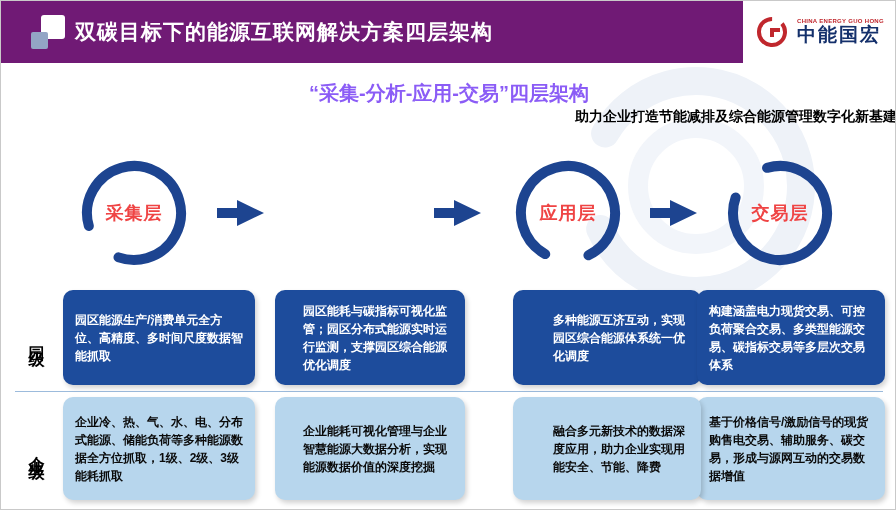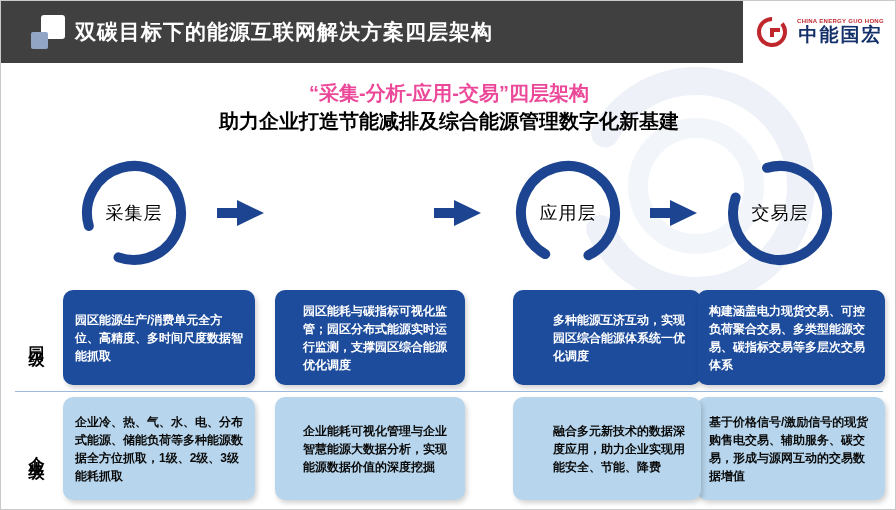--- a/index.html
+++ b/index.html
@@ -1,39 +1,39 @@
 <!DOCTYPE html>
 <html><head>
 <meta charset="utf-8">
 <style>
   html,body{margin:0;padding:0;background:#e9e9e9;font-family:"Liberation Sans","DejaVu Sans",sans-serif;}
   .slide{position:relative;width:896px;height:510px;background:#ffffff;border:1px solid #c9c9c9;box-sizing:border-box;overflow:hidden;margin:0 auto;}
 
   
-  .topbar{position:absolute;top:0;left:0;width:100%;height:62px;background:#404040;z-index:2;text-align:center;}
+  .topbar{position:absolute;top:0;left:0;width:100%;height:62px;background:#701a75;z-index:2;}
   .bullet{position:absolute;left:30px;top:14px;width:34px;height:34px;}
   .bullet .sq1{position:absolute;right:0;top:0;width:24px;height:24px;background:#ffffff;border-radius:3px;}
   .bullet .sq2{position:absolute;left:0;bottom:0;width:17px;height:17px;background:#93A5C5;border-radius:2px;}
   .slide-title{position:absolute;left:74px;top:0;height:62px;line-height:62px;color:#ffffff;font-size:21px;font-weight:bold;letter-spacing:1px;white-space:nowrap;}
   .logo{position:absolute;right:0;top:0;width:152px;height:62px;background:#ffffff;display:flex;align-items:center;justify-content:center;gap:7px;margin-left:20px;}
   .logo-text{display:flex;flex-direction:column;line-height:1.1;}
   .logo-en{font-size:6px;color:#C0272D;letter-spacing:0.3px;font-weight:bold;white-space:nowrap;}
   .logo-cn{font-size:19px;color:#14306B;font-weight:bold;letter-spacing:2px;white-space:nowrap;}
 
   
   .watermark{position:absolute;left:555px;top:45px;width:280px;height:300px;z-index:0;pointer-events:none;}
 
   
-  .sub1{position:absolute;top:79px;left:0;width:896px;text-align:center;font-size:20px;font-weight:bold;color:#ec4899;z-index:1;}
-  .sub2{position:absolute;top:107px;left:0;width:896px;text-align:center;font-size:20px;font-weight:bold;color:#000000;z-index:1;}
+  .sub1{position:absolute;top:79px;left:0;width:896px;text-align:center;font-size:20px;font-weight:bold;color:#8b5cf6;z-index:1;}
+  .sub2{position:absolute;top:107px;left:0;width:896px;text-align:right;font-size:14px;font-weight:bold;color:#000000;z-index:1;}
 
   
   .layer{position:absolute;top:157px;width:110px;height:110px;z-index:1;}
   .layer svg{position:absolute;left:0;top:0;}
-  .layer .lbl{position:absolute;left:0;top:0;width:110px;height:110px;display:flex;align-items:center;justify-content:center;font-size:18px;font-weight:normal;color:#000000;letter-spacing:1px;}
+  .layer .lbl{position:absolute;left:0;top:0;width:110px;height:110px;display:flex;align-items:center;justify-content:center;font-size:18px;font-weight:bold;color:#ef4444;letter-spacing:1px;}
   #layer-1{left:78px;} #layer-2{left:293px;} #layer-3{left:512px;} #layer-4{left:724px;}
 
   .arrow{position:absolute;top:198px;width:48px;height:28px;z-index:1;}
   #arrow-1{left:216px;} #arrow-2{left:433px;} #arrow-3{left:649px;}
 
   
   .cell{position:absolute;border-radius:10px;z-index:1;display:flex;align-items:center;padding:6px 12px;box-sizing:border-box;font-weight:bold;font-size:12px;line-height:1.5;box-shadow:2px 3px 5px rgba(0,0,0,0.18);text-align:left;}
   .cell.dark{background:#1D4C9C;color:#ffffff;}
   .cell.light{background:#B7D6ED;color:#0a0a0a;}
   .r1{top:289px;height:95px;}

